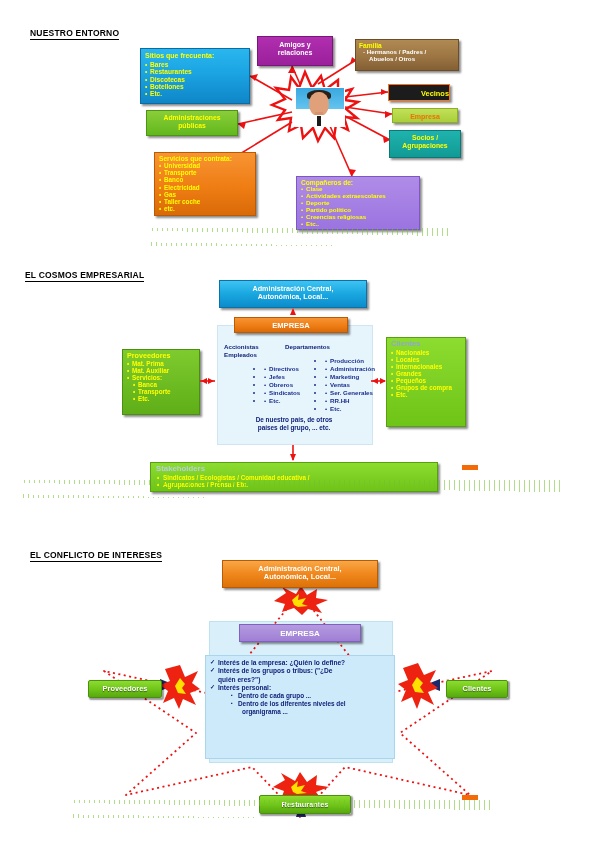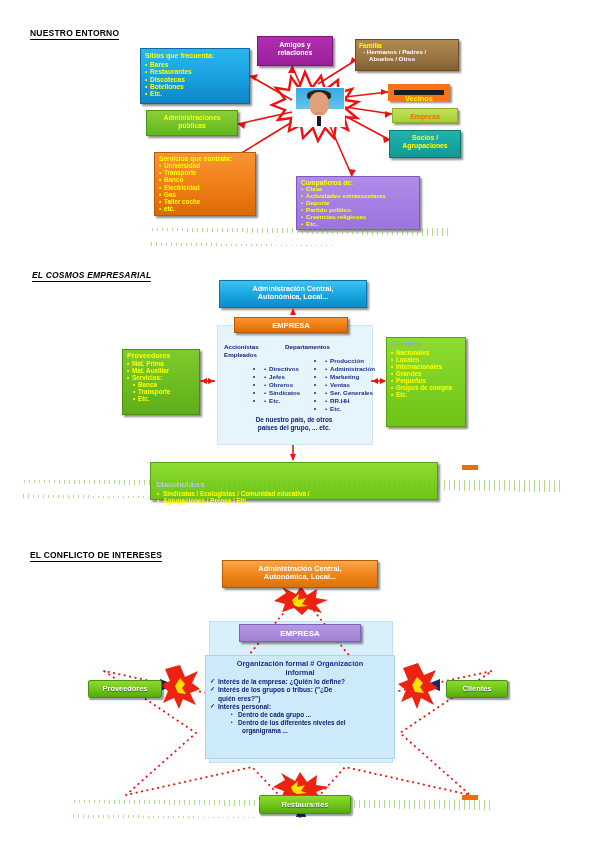--- a/index.html
+++ b/index.html
@@ -39,22 +39,22 @@
     border:1px solid #7a167a;font-size:7px;padding:4px 2px;text-align:center;
     color:#ffffff;}
 
   #b-familia{left:355px;top:39px;width:104px;height:32px;
     background:linear-gradient(180deg,#b08a52 0%,#9a7342 60%,#835f33 100%);
     border:1px solid #6d4d27;font-size:6.2px;padding:2px 3px;}
   #b-familia .ttl{color:#ffff00;font-size:6.6px;}
   #b-familia .sub{color:#ffffff;padding-left:4px;}
 
   #b-vecinos{left:388px;top:84px;width:62px;height:17px;
-    background:#1c1c1c;border:6px solid #f97316;
-    font-size:7.4px;color:#ffff00;text-align:center;line-height:17px;}
+    background:#1c1c1c;border:1px solid #f97316;
+    font-size:7.4px;color:#ffff00;text-align:right;line-height:17px;}
 
   #b-empresa1{left:392px;top:108px;width:66px;height:15px;
     background:linear-gradient(180deg,#c2e05a 0%,#a9cf39 100%);
     border:1px solid #8cb024;font-size:7px;color:#f07000;text-align:center;
     line-height:15px;}
 
   #b-socios{left:389px;top:130px;width:72px;height:28px;
     background:linear-gradient(180deg,#1fb3ad 0%,#119a95 100%);
     border:1px solid #0b7a76;font-size:6.8px;color:#ffff00;text-align:center;
     padding-top:3px;}
@@ -131,21 +131,21 @@
 
   #b-clien2{left:386px;top:72px;width:80px;height:90px;
     background:linear-gradient(180deg,#8ddc30 0%,#6ec417 100%);
     border:1px solid #57a011;font-size:6.3px;padding:2px 4px;}
   #b-clien2 .ttl{color:#8fa8c9;font-size:7.6px;}
   #b-clien2 li{color:#ffff00;padding-left:5px;position:relative;white-space:normal;}
   #b-clien2 li:before{content:"\2022";position:absolute;left:0;}
 
   #b-stake2{left:150px;top:197px;width:288px;height:30px;
     background:linear-gradient(180deg,#8ddc30 0%,#6ec417 100%);
-    border:1px solid #57a011;font-size:6.3px;padding:18px 5px;}
+    border:1px solid #57a011;font-size:6.3px;padding:2px 5px;}
   #b-stake2 .ttl{color:#b9cde0;font-size:7.8px;}
   #b-stake2 .sub{color:#ffff00;padding-left:7px;position:relative;line-height:1.18;}
   #b-stake2 .sub:before{content:"\2022";position:absolute;left:1px;}
 
   .grass{position:absolute;height:18px;background:
      repeating-linear-gradient(92deg,transparent 0 2px,#6fc22a 2px 2.6px,transparent 2.6px 5px);
      opacity:.55;}
   .orangemark{position:absolute;width:16px;height:5px;background:#f36b09;}
 
   
@@ -295,21 +295,21 @@
         <li>Deporte</li>
         <li>Partido político</li>
         <li>Creencias religiosas</li>
         <li>Etc..</li>
       </ul>
     </div>
 
     <div class="grass" style="left:150px;top:228px;width:300px;"></div>
   </div>
 
-  <div class="heading" style="left:32px;top:270px;font-style:italic;">EL COSMOS EMPRESARIAL</div>
+  <div class="heading" style="left:25px;top:270px;">EL COSMOS EMPRESARIAL</div>
 
   <div id="d2">
 
     <div id="panel2"></div>
 
     <div class="box sh" id="b-admin2">
       <span>Administración Central,</span><br>
       <span>Autonómica, Local...</span>
     </div>
 
@@ -442,24 +442,20 @@
     <div class="box sh" id="b-admin3">
       <span>Administración Central,</span><br>
       <span>Autonómica, Local...</span>
     </div>
 
     <div class="box sh" id="b-empresa3">
       <span>EMPRESA</span>
     </div>
 
     <div id="conflict">
-      <span class="ct">
-        <span>Organización formal # Organización</span><br>
-        <span>informal</span>
-      </span>
       <div class="ck">Interés de la empresa: ¿Quién lo define?</div>
       <div class="ck">
         <span>Interés de los grupos o tribus: ("¿De</span>
       </div>
       <div style="padding-left:8px;font-size:6.6px;color:#10227a;font-weight:bold;line-height:1.26;">quién eres?")</div>
       <div class="ck">Interés personal:</div>
       <div class="sb">Dentro de cada grupo ...</div>
       <div class="sb">Dentro de los diferentes niveles del</div>
       <div class="cont">organigrama ...</div>
     </div>

